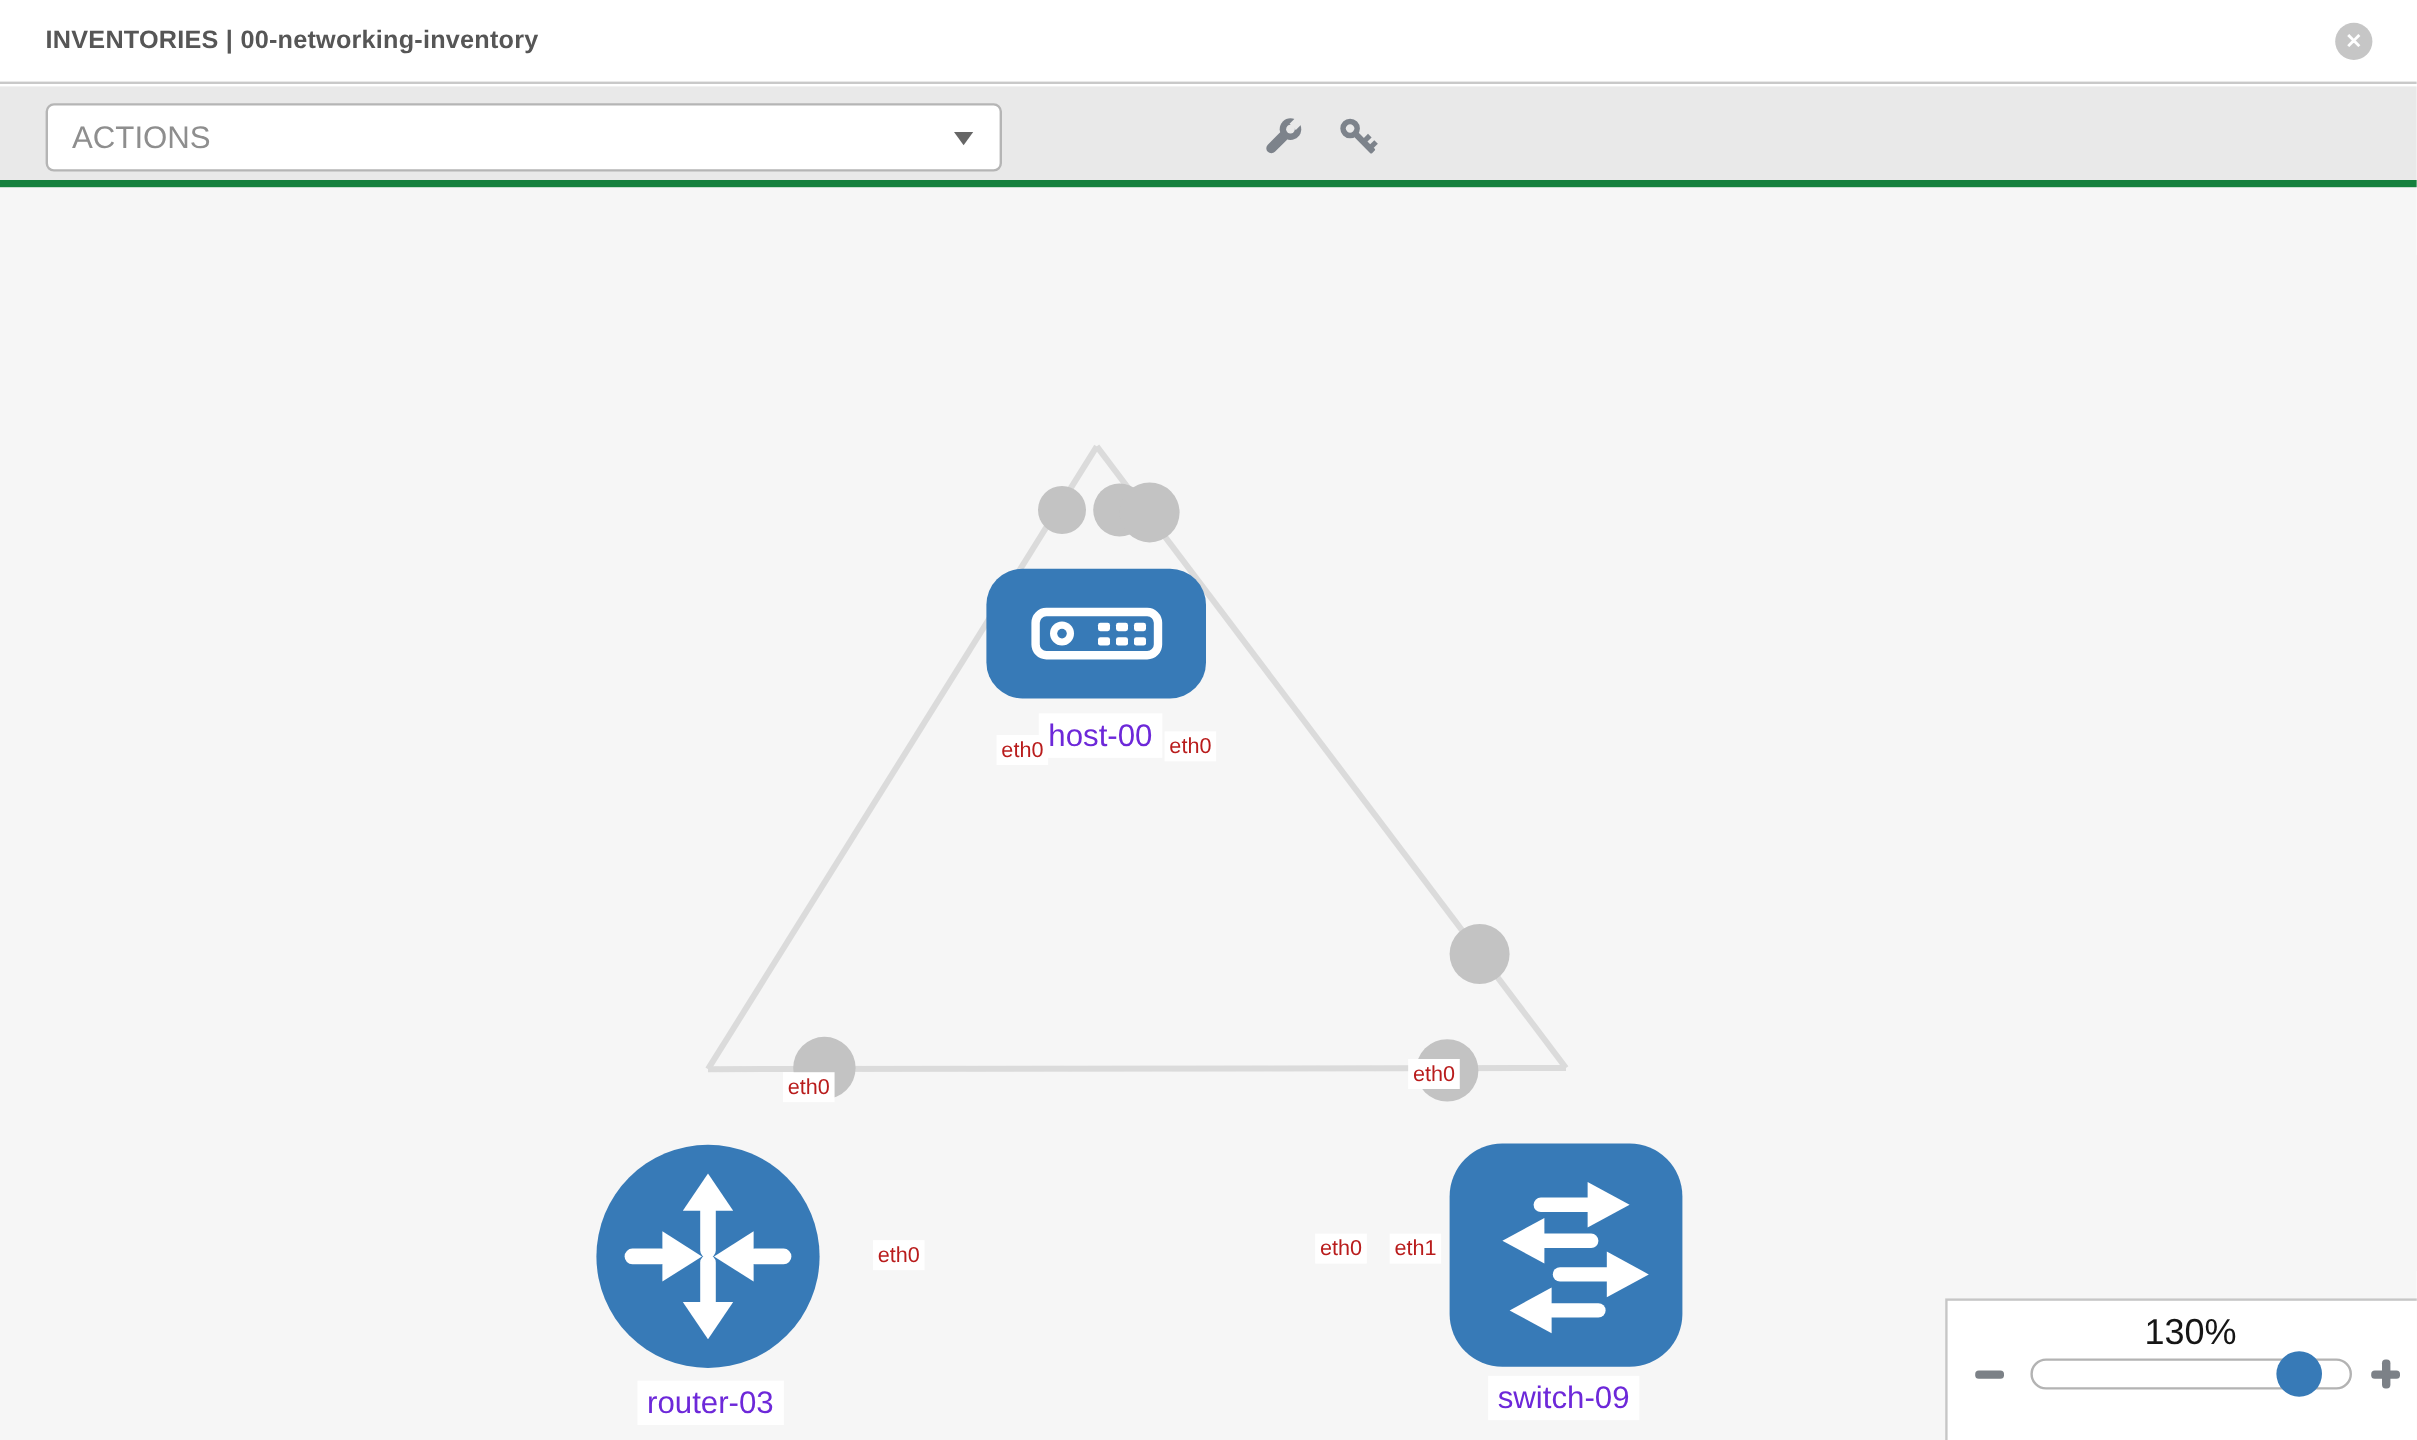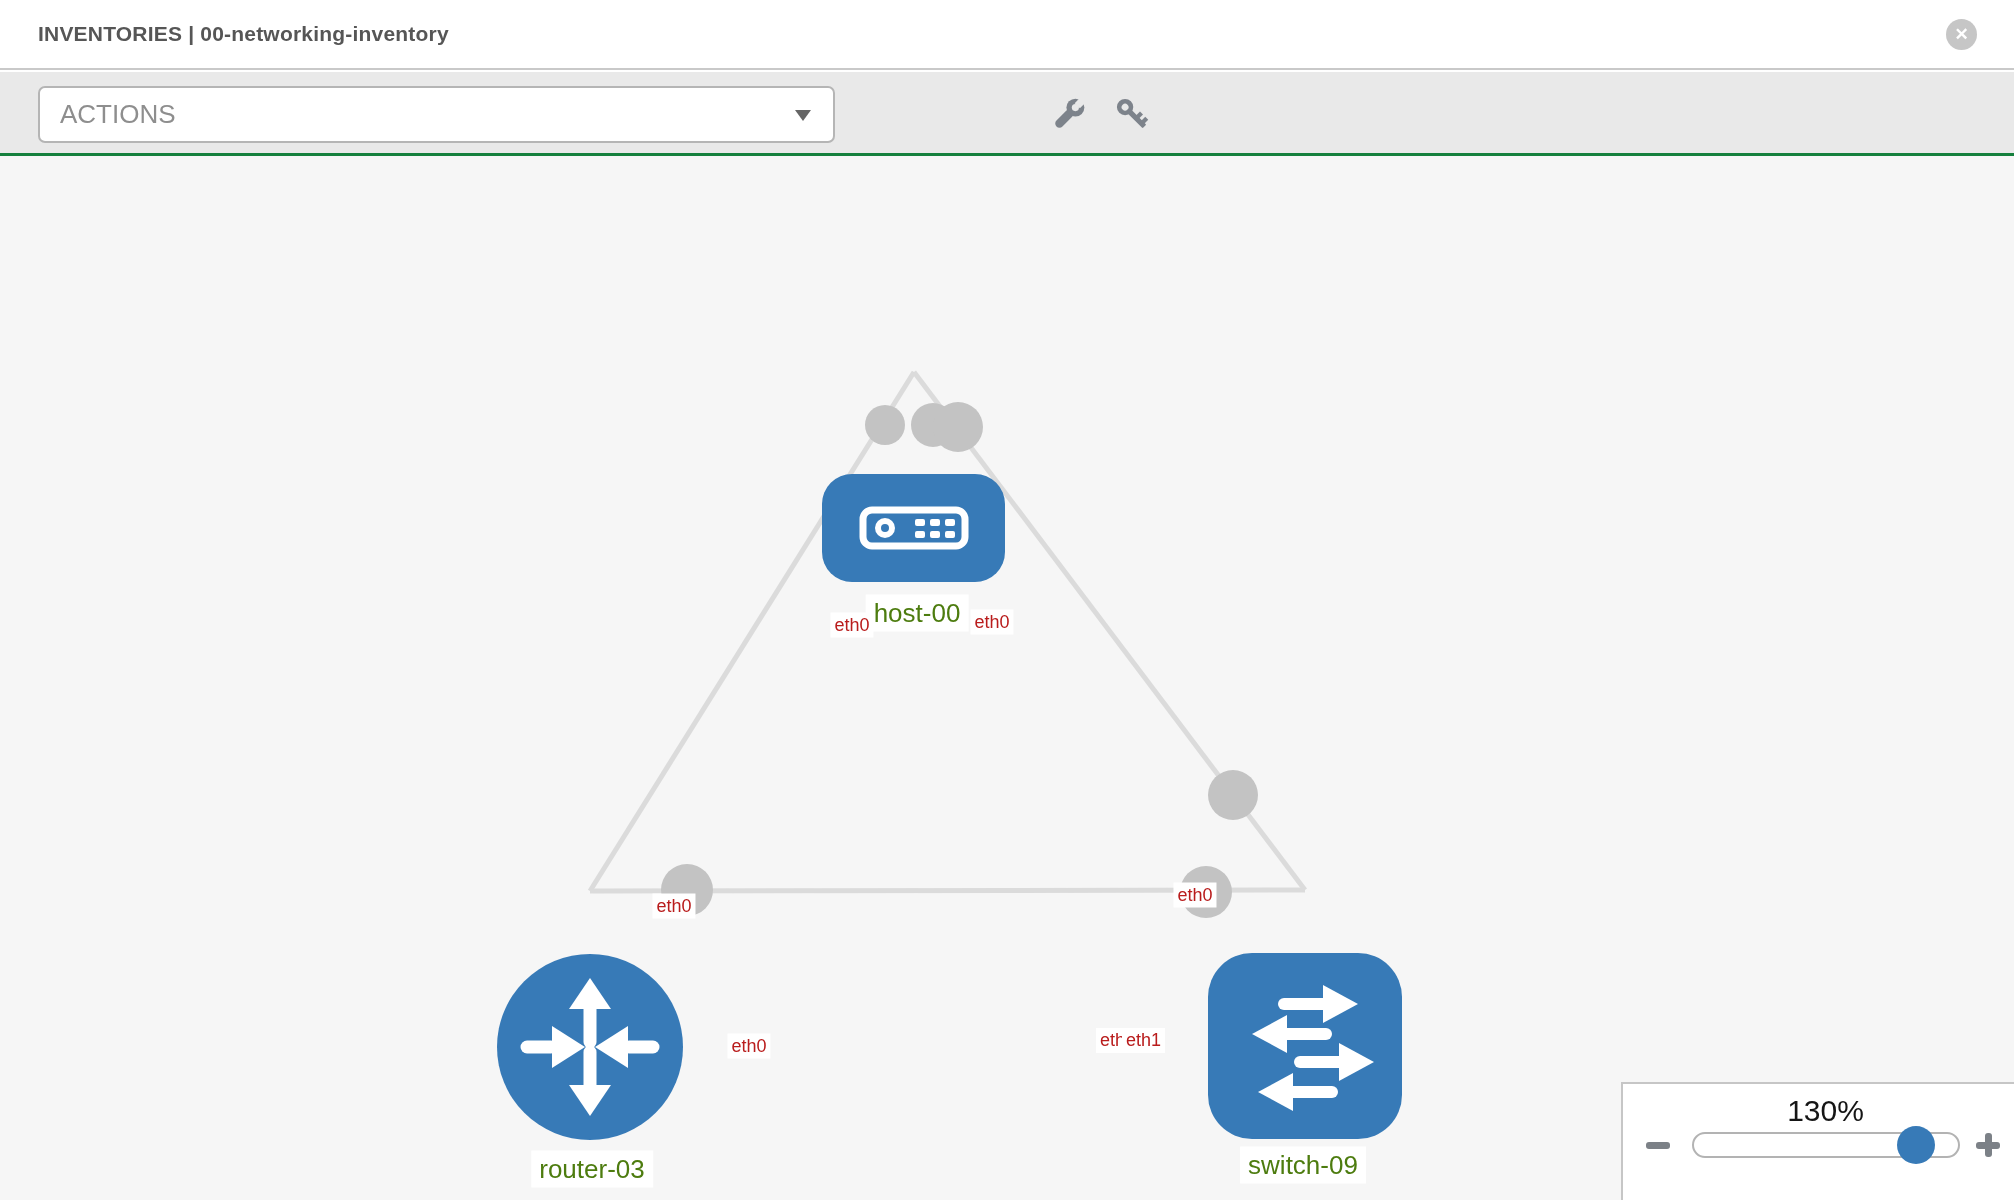--- a/index.html
+++ b/index.html
@@ -11,21 +11,21 @@
   .hdr { position:absolute; left:0; top:0; width:100%; height:70px; background:#fff;
          border-bottom:2px solid #c9c9c9; z-index:10; display:flex; align-items:center; }
   .hdr-title { margin-left:38px; font-size:21px; font-weight:bold; color:#565656; letter-spacing:.2px; }
   .close-btn { position:absolute; right:37px; top:19px; width:31px; height:31px; border:none;
                border-radius:50%; background:#c6c6c6; cursor:pointer; display:flex;
                align-items:center; justify-content:center; }
   .close-x { color:#fff; font-size:17px; font-weight:900; line-height:1; }
 
   
   .tbar { position:absolute; left:0; top:72px; width:100%; height:84px; background:#e9e9e9;
-          border-bottom:3px solid #15803d; z-index:9; }
+          border-bottom:6px solid #15803d; z-index:9; }
   .select-box { position:absolute; top:14px; height:57px; background:#fff;
                 border:2px solid #b5b5b5; border-radius:7px; display:flex; align-items:center;
                 cursor:pointer; }
   .select-box .lbl { margin-left:20px; font-size:26px; color:#8e8e8e; }
   .caret { position:absolute; right:22px; top:50%; margin-top:-5px; width:0; height:0;
            border-left:8px solid transparent; border-right:8px solid transparent;
            border-top:11px solid #666; }
   .sel-actions { left:38px; width:797px; }
   .sel-search  { left:1183px; width:795px; }
   .tool-btn { position:absolute; top:14px; width:52px; height:57px; background:none; border:none;
@@ -37,21 +37,21 @@
   .canvas { position:absolute; left:0; top:156px; width:2014px; height:1044px; background:#f6f6f6; }
   .links-layer { position:absolute; left:0; top:0; z-index:1; }
   .node { position:absolute; z-index:2; background:#377ab7; display:flex;
           align-items:center; justify-content:center; cursor:pointer; }
   .node-host   { left:822px; top:318px; width:183px; height:108px; border-radius:30px; }
   .node-router { left:497px; top:798px; width:186px; height:186px; border-radius:50%; }
   .node-switch { left:1208px; top:797px; width:194px; height:186px; border-radius:44px; }
 
   .chip { position:absolute; z-index:3; background:#fff; color:#b91c1c; white-space:nowrap; }
   .chip.ctr { transform:translate(-50%,-50%); }
-  .node-label { font-size:26px; padding:3px 8px; color:#4d7c0f; }
+  .node-label { font-size:26px; padding:3px 8px; color:#6d28d9; }
   .iface { font-size:18px; padding:2px 4px; }
 
   
   .zoom-panel { position:absolute; left:1621px; top:1082px; width:400px; height:125px;
                 background:#fff; border:2px solid #c6c6c6; z-index:5; }
   .zoom-level { position:absolute; left:135px; top:10px; width:135px; text-align:center;
                 font-size:30px; color:#151515; }
   .zbtn { position:absolute; background:none; border:none; cursor:pointer; width:34px; height:34px;
           display:flex; align-items:center; justify-content:center; }
   .zoom-out-btn { left:18px; top:44px; }
@@ -137,21 +137,21 @@
     <span class="chip ctr node-label" style="left:592px; top:1013px;">router-03</span>
     <span class="chip ctr node-label" style="left:1303px; top:1009px;">switch-09</span>
 
     <span class="chip ctr iface" style="left:852px; top:469px;">eth0</span>
     <span class="chip ctr iface" style="left:992px; top:466px;">eth0</span>
     <span class="chip ctr iface" style="left:674px; top:750px;">eth0</span>
     <span class="chip ctr iface" style="left:1195px; top:739px;">eth0</span>
     <span class="chip ctr iface" style="left:749px; top:890px;">eth0</span>
 
     <span class="chip iface" style="left:1096px; top:872px;">eth0</span>
-    <span class="chip iface" style="left:1122px; top:872px;text-align:center;">eth1</span>
+    <span class="chip iface" style="left:1158px; top:872px;text-align:center;">eth1</span>
 
     <div class="zoom-panel" style="left:1621px; top:926px;">
       <div class="zoom-level">130%</div>
       <button class="zbtn zoom-out-btn">
         <span class="bar-h"></span>
       </button>
       <div class="slider-track">
         <div class="slider-knob"></div>
       </div>
       <button class="zbtn zoom-in-btn">

